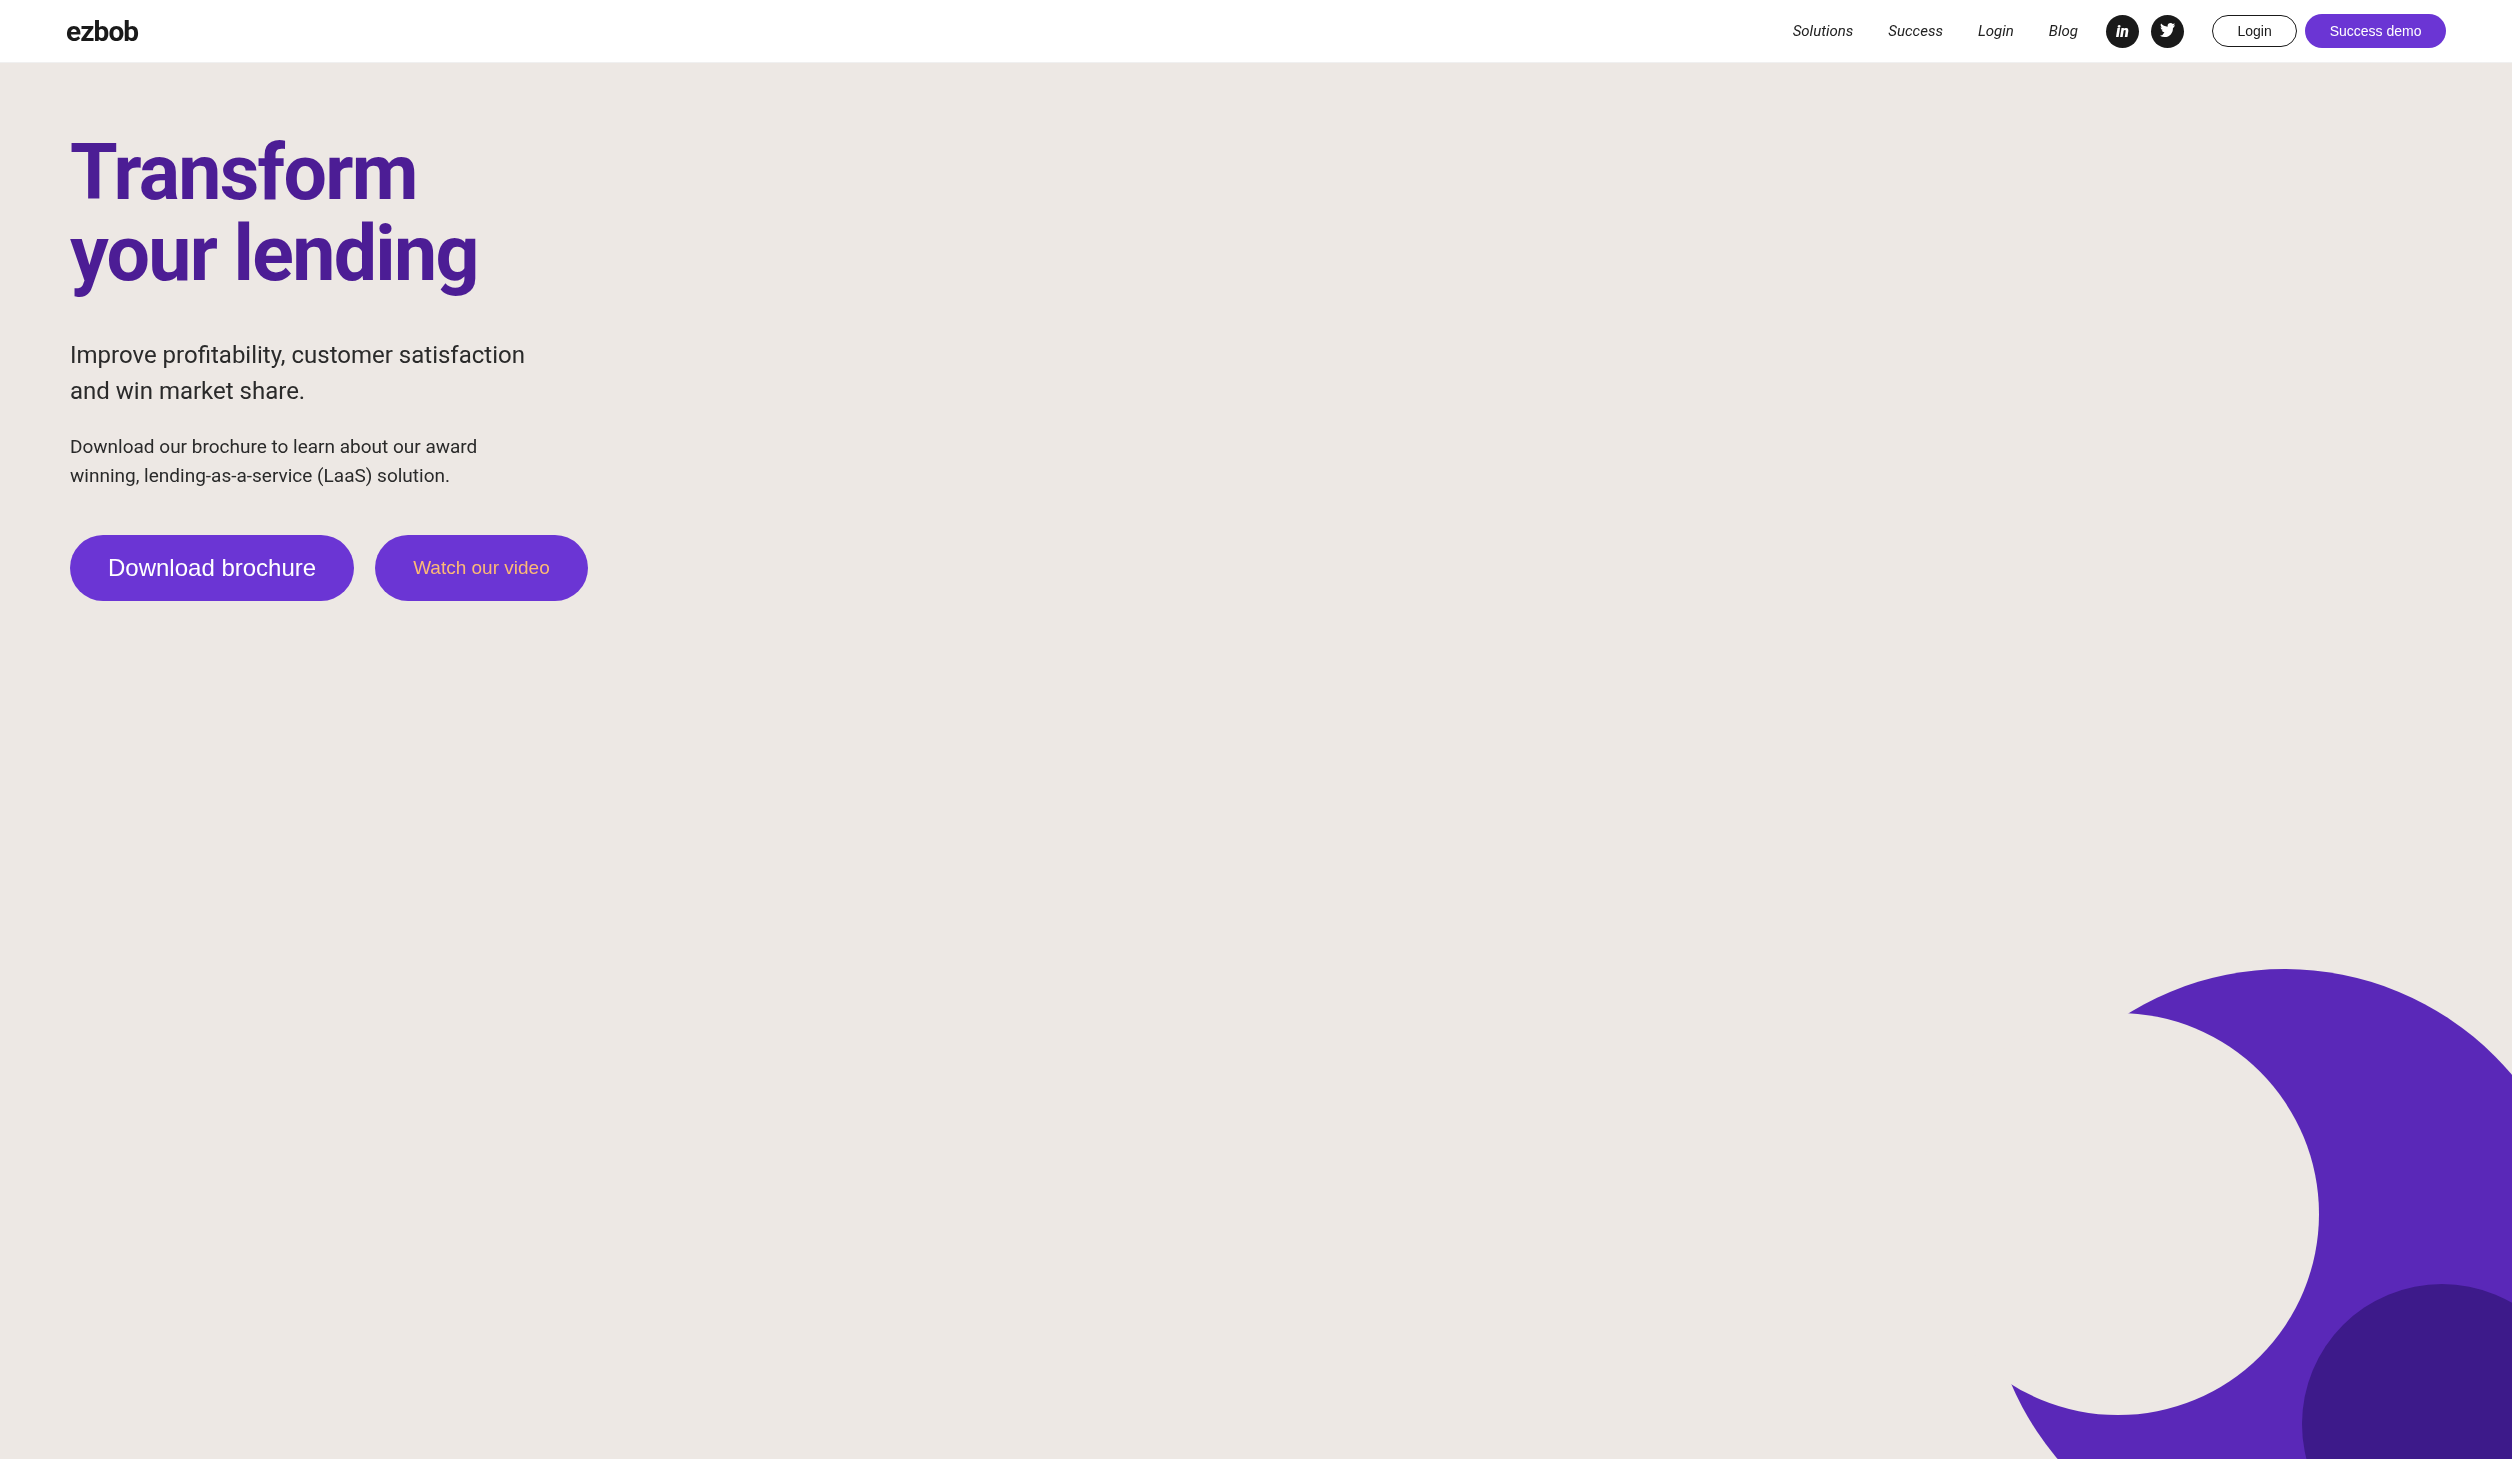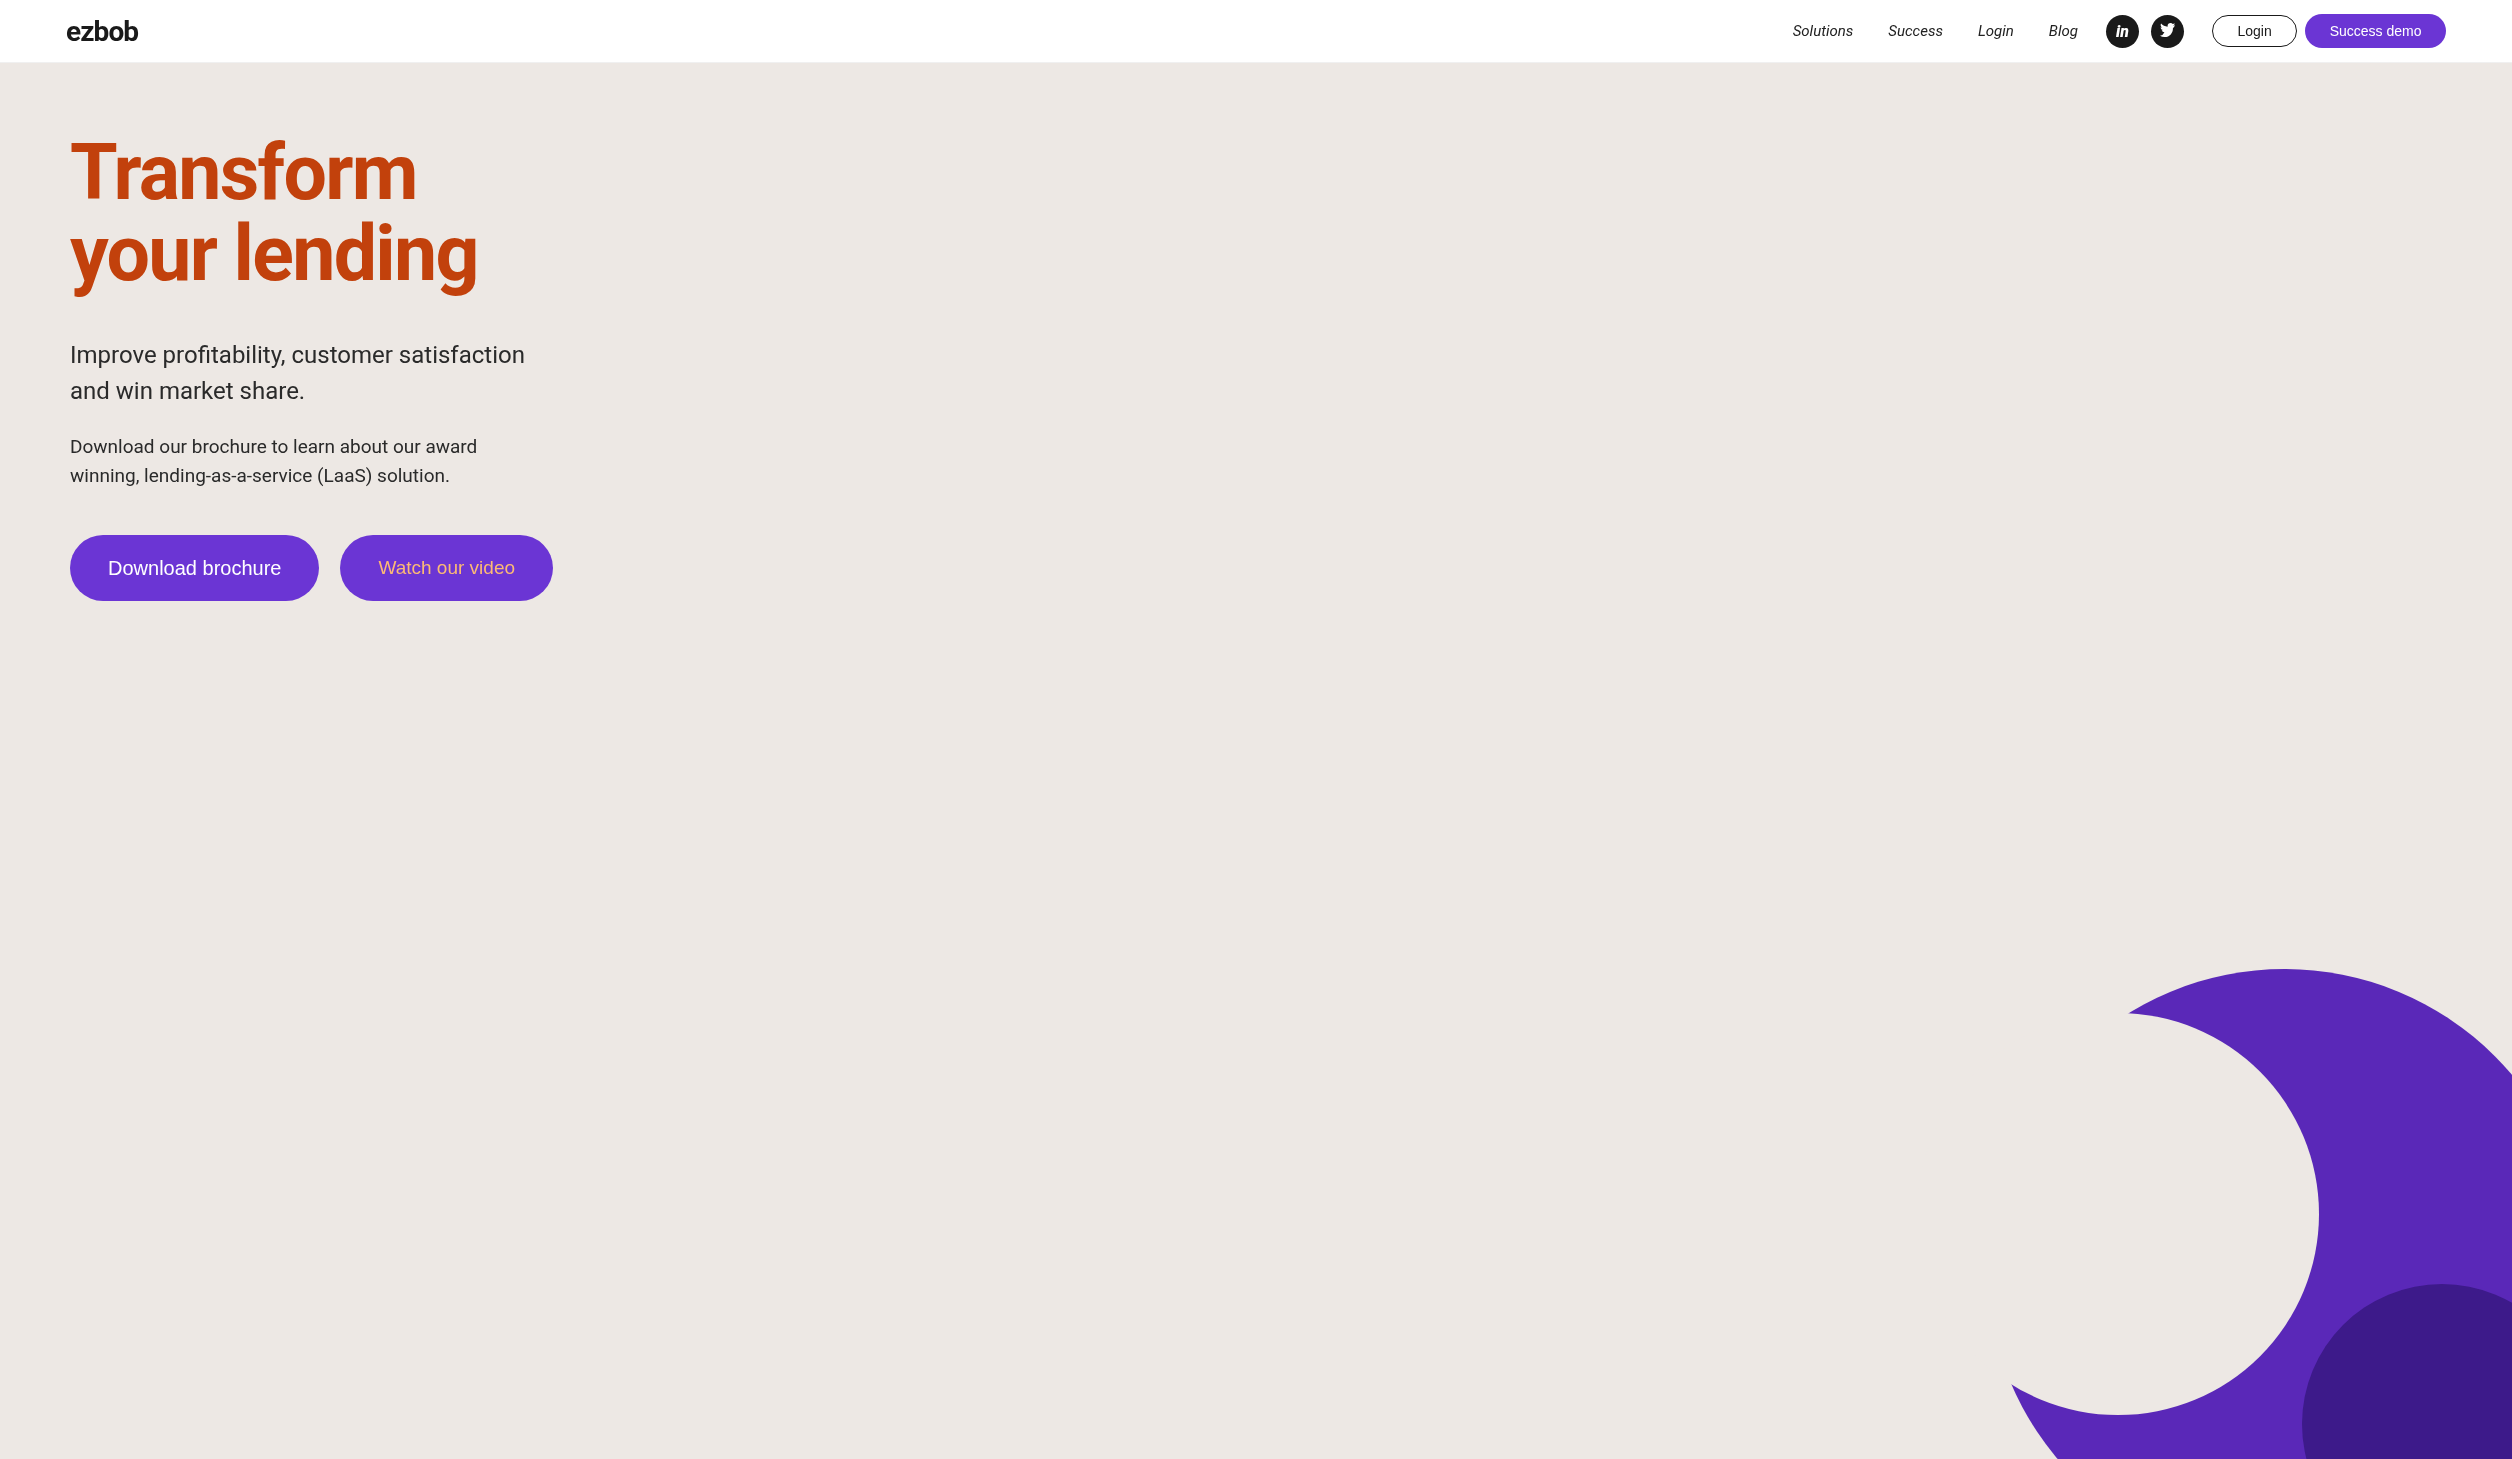--- a/index.html
+++ b/index.html
@@ -114,21 +114,21 @@
 
     .hero-content {
       max-width: 612px;
       position: relative;
       z-index: 2;
     }
 
     .hero-title {
       font-size: 77px;
       font-weight: 700;
-      color: #c2410c;
+      color: #4c1d95;
       line-height: 1.05;
       letter-spacing: -1.7px;
       margin-bottom: 42px;
     }
 
     .hero-subtitle {
       font-size: 24px;
       color: #2a2a2a;
       line-height: 1.5;
       margin-bottom: 24.5px;
@@ -148,21 +148,21 @@
       gap: 21px;
       flex-wrap: wrap;
     }
 
     .btn-download {
       background: #6b35d4;
       color: white;
       border: none;
       padding: 17.5px 38px;
       border-radius: 44px;
-      font-size: 20px;
+      font-size: 24px;
       cursor: pointer;
       font-weight: 500;
       text-align: center;
     }
 
     .btn-watch {
       background: #6b35d4;
       color: #fdba74;
       border: none;
       padding: 22px 38px;

